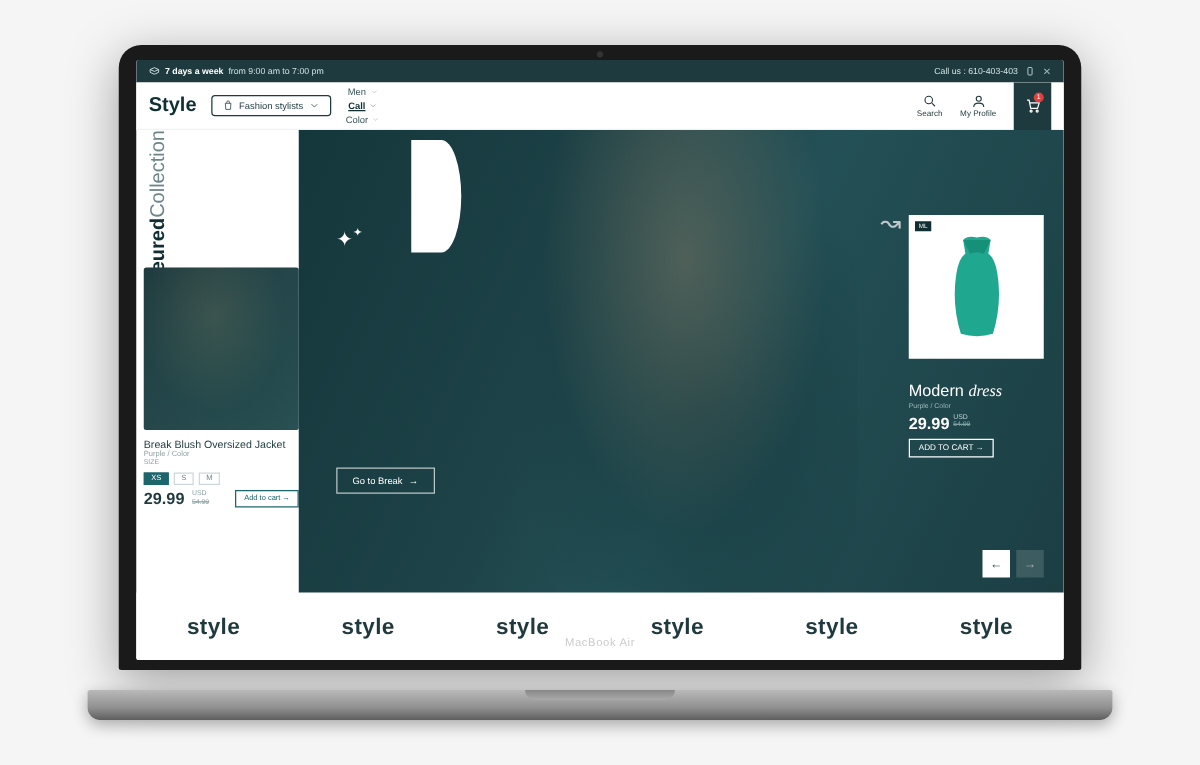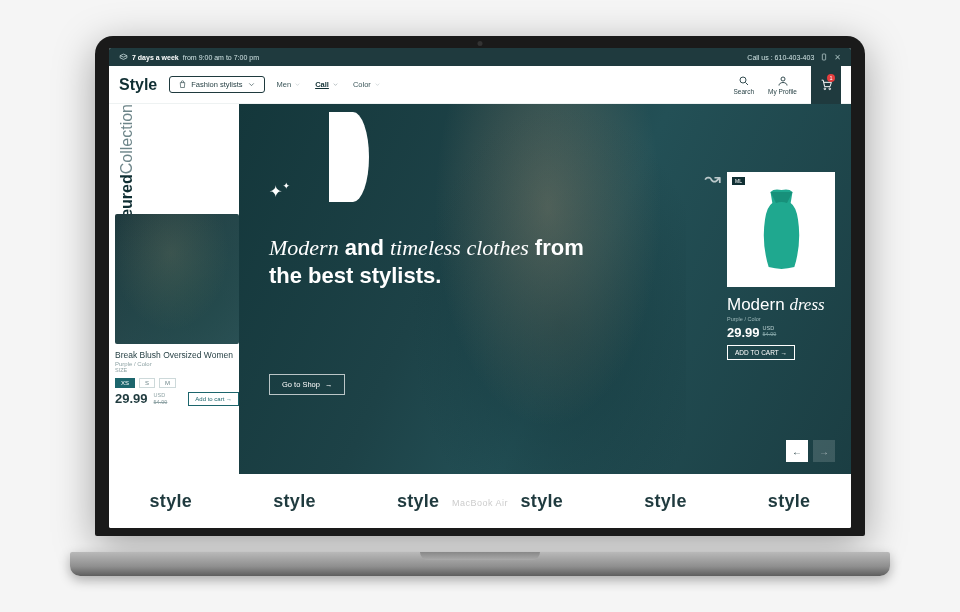--- a/index.html
+++ b/index.html
@@ -5,38 +5,38 @@
   * { margin: 0; padding: 0; box-sizing: border-box; }
   body { font-family: -apple-system, BlinkMacSystemFont, "Segoe UI", Arial, sans-serif; background: #f5f5f5; display: flex; justify-content: center; align-items: center; width: 960px; height: 612px; overflow: hidden; }
 
   
   .laptop { position: relative; width: 820px; height: 540px; }
   .screen-bezel { position: absolute; top: 0; left: 50%; transform: translateX(-50%); width: 770px; height: 500px; background: #1a1a1a; border-radius: 18px 18px 2px 2px; padding: 12px 14px 8px 14px; box-shadow: 0 10px 40px rgba(0,0,0,.35); }
   .camera { position: absolute; top: 5px; left: 50%; transform: translateX(-50%); width: 5px; height: 5px; background: #333; border-radius: 50%; }
   .screen { width: 100%; height: 100%; background: #fff; overflow: hidden; position: relative; border-radius: 2px; }
   .laptop-base { position: absolute; bottom: 0; left: 0; width: 820px; height: 24px; background: linear-gradient(#b9b9b9,#8f8f8f 60%,#5e5e5e); border-radius: 2px 2px 10px 10px; box-shadow: 0 4px 12px rgba(0,0,0,.3); }
   .laptop-base::before { content: ""; position: absolute; top: 0; left: 50%; transform: translateX(-50%); width: 120px; height: 8px; background: linear-gradient(#888,#aaa); border-radius: 0 0 8px 8px; }
-  .laptop-label { position: absolute; bottom: 28px; left: 50%; transform: translateX(-50%); font-size: 9px; color: #ccc; letter-spacing: .5px; }
+  .laptop-label { position: absolute; bottom: 17px; left: 50%; transform: translateX(-50%); font-size: 9px; color: #ccc; letter-spacing: .5px; }
 
   
   .page-root { font-size: 9px; color: #102f33; width: 100%; height: 100%; position: relative; }
 
   
   .topbar { background: #1f3a3e; color: #cfe2e3; height: 18px; display: flex; align-items: center; justify-content: space-between; padding: 0 10px; font-size: 7px; }
   .topbar-left { display: flex; align-items: center; gap: 4px; }
   .topbar-left .bold { font-weight: 700; color: #fff; }
   .topbar-right { display: flex; align-items: center; gap: 6px; }
   .topbar .x { cursor: pointer; color: #9fb6b7; font-size: 8px; }
 
   
   .header { background: #fff; height: 38px; display: flex; align-items: center; padding: 0 10px; gap: 12px; border-bottom: 1px solid #eef2f2; }
   .logo { font-weight: 800; font-size: 16px; }
   .cat-pill { border: 1px solid #1f3a3e; border-radius: 3px; padding: 3px 8px; display: flex; align-items: center; gap: 4px; font-size: 7.5px; color: #1f3a3e; cursor: pointer; }
   .cat-pill svg { width: 9px; height: 9px; fill: none; stroke: #1f3a3e; stroke-width: 1.6; }
-  .navlinks { display: flex; gap: 14px; font-size: 7.5px; color: #3a5558; align-items: center; }
+  .navlinks { display: flex; gap: 2px; font-size: 7.5px; color: #3a5558; align-items: center; flex-direction: column; }
   .navlinks .item { cursor: pointer; display: flex; align-items: center; gap: 3px; }
   .navlinks .active { text-decoration: underline; font-weight: 600; color: #102f33; }
   .spacer { flex: 1; }
   .head-actions { display: flex; align-items: center; gap: 14px; }
   .head-ico { display: flex; flex-direction: column; align-items: center; gap: 1px; font-size: 6.5px; color: #1f3a3e; cursor: pointer; }
   .head-ico svg { width: 12px; height: 12px; stroke: #1f3a3e; fill: none; stroke-width: 1.8; }
   .cart-box { background: #1f3a3e; width: 30px; height: 38px; display: flex; align-items: center; justify-content: center; position: relative; cursor: pointer; }
   .cart-box svg { width: 13px; height: 13px; stroke: #fff; fill: none; stroke-width: 1.8; }
   .cart-badge { position: absolute; top: 8px; right: 6px; background: #e53e3e; color: #fff; font-size: 5.5px; width: 8px; height: 8px; border-radius: 50%; display: flex; align-items: center; justify-content: center; }
 
@@ -69,21 +69,21 @@
   .hero-text { position: absolute; top: 130px; left: 30px; width: 55%; font-size: 22px; line-height: 1.25; font-weight: 600; }
   .hero-text .it { font-style: italic; font-family: Georgia, serif; font-weight: 500; }
   .shop-btn { position: absolute; top: 270px; left: 30px; border: 1px solid rgba(255,255,255,.7); color: #fff; padding: 5px 12px; font-size: 7.5px; background: transparent; cursor: pointer; display: flex; align-items: center; gap: 5px; }
 
   
   .prod-card { position: absolute; top: 68px; right: 16px; width: 108px; }
   .prod-swirl { position: absolute; top: 62px; right: 130px; color: rgba(255,255,255,.7); font-size: 20px; }
   .prod-img { width: 108px; height: 115px; background: #fff; position: relative; display: flex; align-items: center; justify-content: center; }
   .prod-badge { position: absolute; top: 5px; left: 5px; background: #102f33; color: #fff; font-size: 5px; padding: 1px 3px; }
   .dress-svg { width: 55px; height: 85px; }
-  .prod-title { font-size: 17px; margin-top: 8px; font-weight: 400; }
+  .prod-title { font-size: 13px; margin-top: 18px; font-weight: 400; }
   .prod-title .it { font-style: italic; font-family: Georgia, serif; }
   .prod-meta { font-size: 5.5px; color: #9fbabb; margin-top: 1px; }
   .prod-price { font-size: 13px; font-weight: 700; margin-top: 3px; display: flex; align-items: flex-start; gap: 3px; }
   .prod-price .pm { font-size: 5.5px; font-weight: 400; display: flex; flex-direction: column; color: #bcd1d2; }
   .prod-price .pm .strike { text-decoration: line-through; color: #7fa1a3; }
   .prod-add { border: 1px solid #fff; color: #fff; background: transparent; font-size: 6.5px; padding: 3px 7px; margin-top: 5px; cursor: pointer; }
   .pager { position: absolute; bottom: 12px; right: 16px; display: flex; gap: 5px; }
   .pager .pbtn { width: 22px; height: 22px; background: #fff; display: flex; align-items: center; justify-content: center; cursor: pointer; color: #1f3a3e; font-size: 10px; }
   .pager .pbtn.dis { background: rgba(255,255,255,.15); color: rgba(255,255,255,.5); }
 
@@ -176,21 +176,21 @@
         </div>
 
         <div class="main">
           <div class="left-col">
             <div class="featured-tag">
               <span class="b">Feateured</span><span class="l">Collection</span>
             </div>
 
             <div class="side-card">
               <div class="side-img"></div>
-              <div class="side-title">Break Blush Oversized Women</div>
+              <div class="side-title">Break Blush Oversized Jacket</div>
               <div class="side-meta">Purple / Color</div>
               <div class="size-label">SIZE</div>
               <div class="size-row">
                 <div class="size-btn sel">XS</div>
                 <div class="size-btn">S</div>
                 <div class="size-btn">M</div>
               </div>
               <div class="price-row">
                 <span class="price-big">29.99</span>
                 <span class="price-meta">
@@ -199,25 +199,22 @@
                   </span>
                 <div class="add-btn-outline"><span>Add to cart</span> →</div>
               </div>
             </div>
           </div>
 
           <div class="hero">
             <div class="notch"></div>
             <div class="hero-model"></div>
             <div class="sparkle">✦<span style="font-size:9px;position:relative;top:-8px;">✦</span></div>
-            <div class="hero-text">
-              <span class="it">Modern</span><span> and </span><span class="it">timeless</span><span class="it"> clothes</span><span> from the best stylists.</span>
-            </div>
             <button class="shop-btn">
-                <span>Go to Shop</span>
+                <span>Go to Break</span>
                 <span>→</span>
               </button>
 
             <div class="prod-swirl">↝</div>
             <div class="prod-card">
               <div class="prod-img">
                 <div class="prod-badge">ML</div>
                 <svg class="dress-svg" viewBox="0 0 60 90">
                     <path d="M18 4 Q22 0 30 2 Q38 0 42 4 L40 16 Q46 20 48 34 Q52 60 44 86 Q30 90 16 86 Q8 60 12 34 Q14 20 20 16 Z" fill="#1fa88f"></path>
                     <path d="M18 4 L24 16 Q30 14 36 16 L42 4" fill="#17907a"></path>

